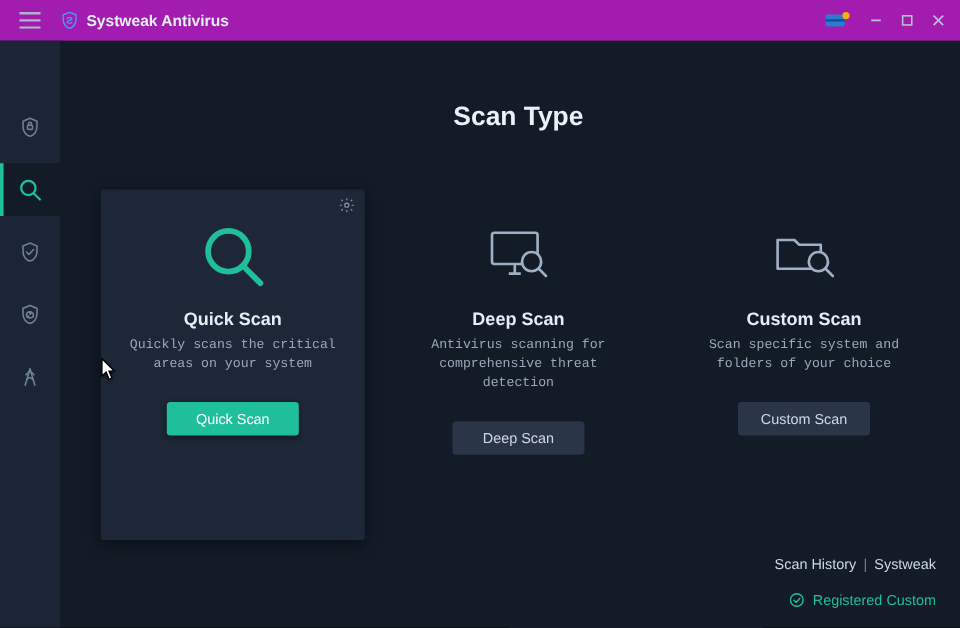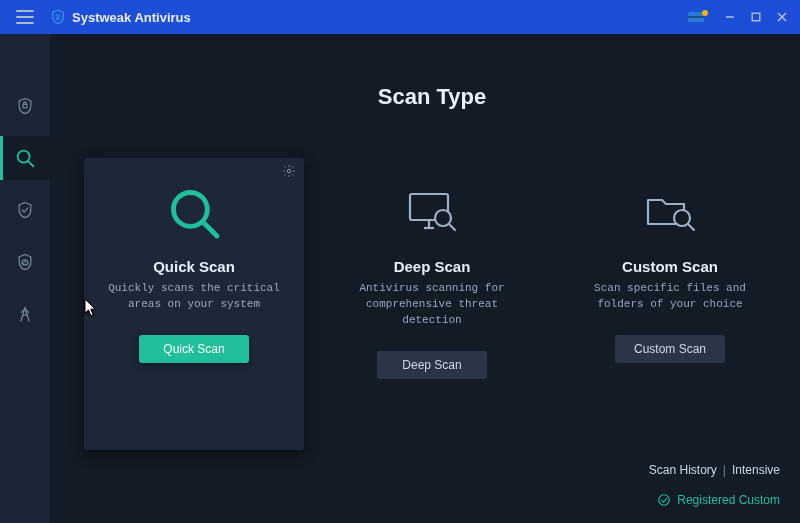--- a/index.html
+++ b/index.html
@@ -1,18 +1,18 @@
 <!DOCTYPE html>
 <html><head>
 <meta charset="utf-8">
 <style>
   * { margin: 0; padding: 0; box-sizing: border-box; }
   html, body { width: 800px; height: 523px; overflow: hidden; font-family: "Segoe UI", Arial, sans-serif; background: #000; }
   .window { width: 800px; height: 523px; background: #161f2c; display: flex; flex-direction: column; }
-  .titlebar { height: 34px; background: #1d4ed8; display: flex; align-items: center; }
+  .titlebar { height: 34px; background: #a21caf; display: flex; align-items: center; }
   .hamburger { width: 50px; height: 34px; display: flex; align-items: center; justify-content: center; color: #8ea0b5; cursor: pointer; }
   .hamburger svg { stroke: #aab8c9; }
   .brand { display: flex; align-items: center; gap: 6px; color: #e8eef7; font-size: 13px; font-weight: 600; }
   .brand-logo { width: 16px; height: 16px; }
   .tbar-spacer { flex: 1; }
   .tbar-right { display: flex; align-items: center; gap: 2px; padding-right: 6px; }
   .offer-badge { display: flex; align-items: center; margin-right: 6px; }
   .offer-badge svg {}
   .win-btn { width: 24px; height: 24px; display: flex; align-items: center; justify-content: center; color: #b7c3d4; cursor: pointer; }
   .body { flex: 1; display: flex; background: #131b27; }
@@ -170,30 +170,30 @@
 
         <div class="card">
           <div class="icon-wrap">
             <svg width="56" height="50" viewBox="0 0 56 50" fill="none" stroke="#9eb0c5" stroke-width="2.2" stroke-linejoin="round">
               <path d="M6 12 V36 H42 V16 H24 L20 12 Z"></path>
               <circle cx="40" cy="30" r="8" fill="#131b27"></circle>
               <line x1="46" y1="36" x2="52" y2="42" stroke-linecap="round"></line>
             </svg>
           </div>
           <h3>Custom Scan</h3>
-          <p class="desc">Scan specific files and folders of your choice</p>
+          <p class="desc">Scan specific system and folders of your choice</p>
           <button class="btn ghost">Custom Scan</button>
         </div>
 
       </div>
 
       <div class="footer-links">
         <a>Scan History</a>
         <span class="sep">|</span>
-        <a>Intensive</a>
+        <a>Systweak</a>
       </div>
 
       <div class="registered">
         <svg width="14" height="14" viewBox="0 0 24 24" fill="none" stroke="#1fbf9c" stroke-width="2">
             <circle cx="12" cy="12" r="9"></circle>
             <polyline points="8,12.5 11,15.5 16.5,9.5" stroke-linecap="round" stroke-linejoin="round"></polyline>
           </svg>
         <span>Registered Custom</span>
       </div>
 

